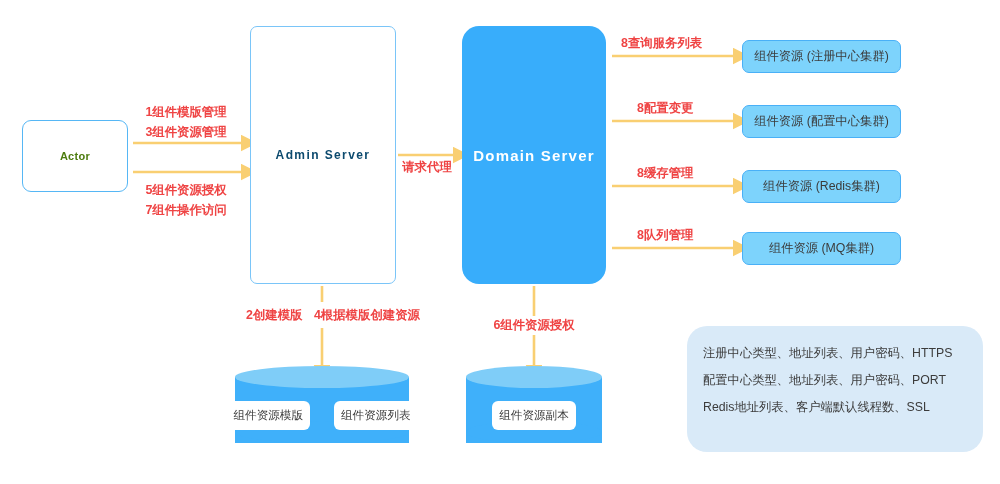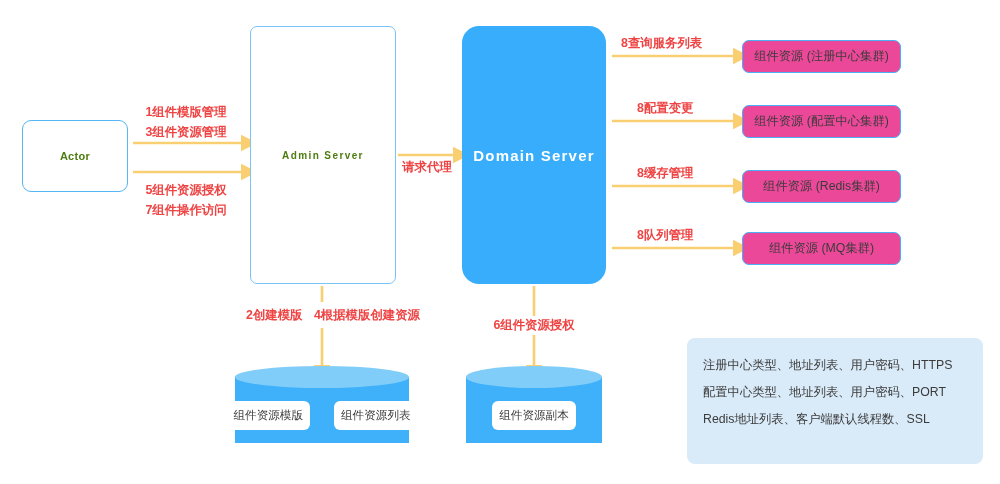--- a/index.html
+++ b/index.html
@@ -51,23 +51,23 @@
   }
 
   .node-admin {
     left: 250px; top: 26px;
     width: 146px; height: 258px;
     border: 1.5px solid #7ac5f8;
     border-radius: 7px;
     background: #ffffff;
   }
   .node-admin .cap {
-    font-size: 10px;
-    font-weight: bold;
-    color: #4d7c0f;
+    font-size: 12px;
+    font-weight: bold;
+    color: #0c4a6e;
     letter-spacing: 1.4px;
   }
 
   .node-domain {
     left: 462px; top: 26px;
     width: 144px; height: 258px;
     border-radius: 17px;
     background: #38adfb;
   }
   .node-domain .cap {
@@ -79,21 +79,21 @@
 
   
   .pill {
     position: absolute;
     box-sizing: border-box;
     left: 742px;
     width: 159px;
     height: 33px;
     border: 1.5px solid #49b0f7;
     border-radius: 7px;
-    background: #ec4899;
+    background: #7dd3fc;
     display: flex;
     align-items: center;
     justify-content: center;
   }
   .pill .cap {
     font-size: 12.3px;
     color: #3b3b3b;
     white-space: nowrap;
   }
 
@@ -152,24 +152,23 @@
     white-space: nowrap;
     box-shadow: 0 0 0 0 rgba(0,0,0,0);
   }
 
   
   #info-panel {
     position: absolute;
     left: 687px; top: 326px;
     width: 296px; height: 126px;
     background: #d9eaf8;
-    border-radius: 8px;
+    border-radius: 20px;
     box-sizing: border-box;
     padding: 14px 16px 10px 16px;
-    margin-top: 12px;
   }
   #info-panel .line {
     font-size: 12.3px;
     color: #3b3b3b;
     line-height: 27px;
     white-space: nowrap;
   }
 </style>
 </head>
 <body>

